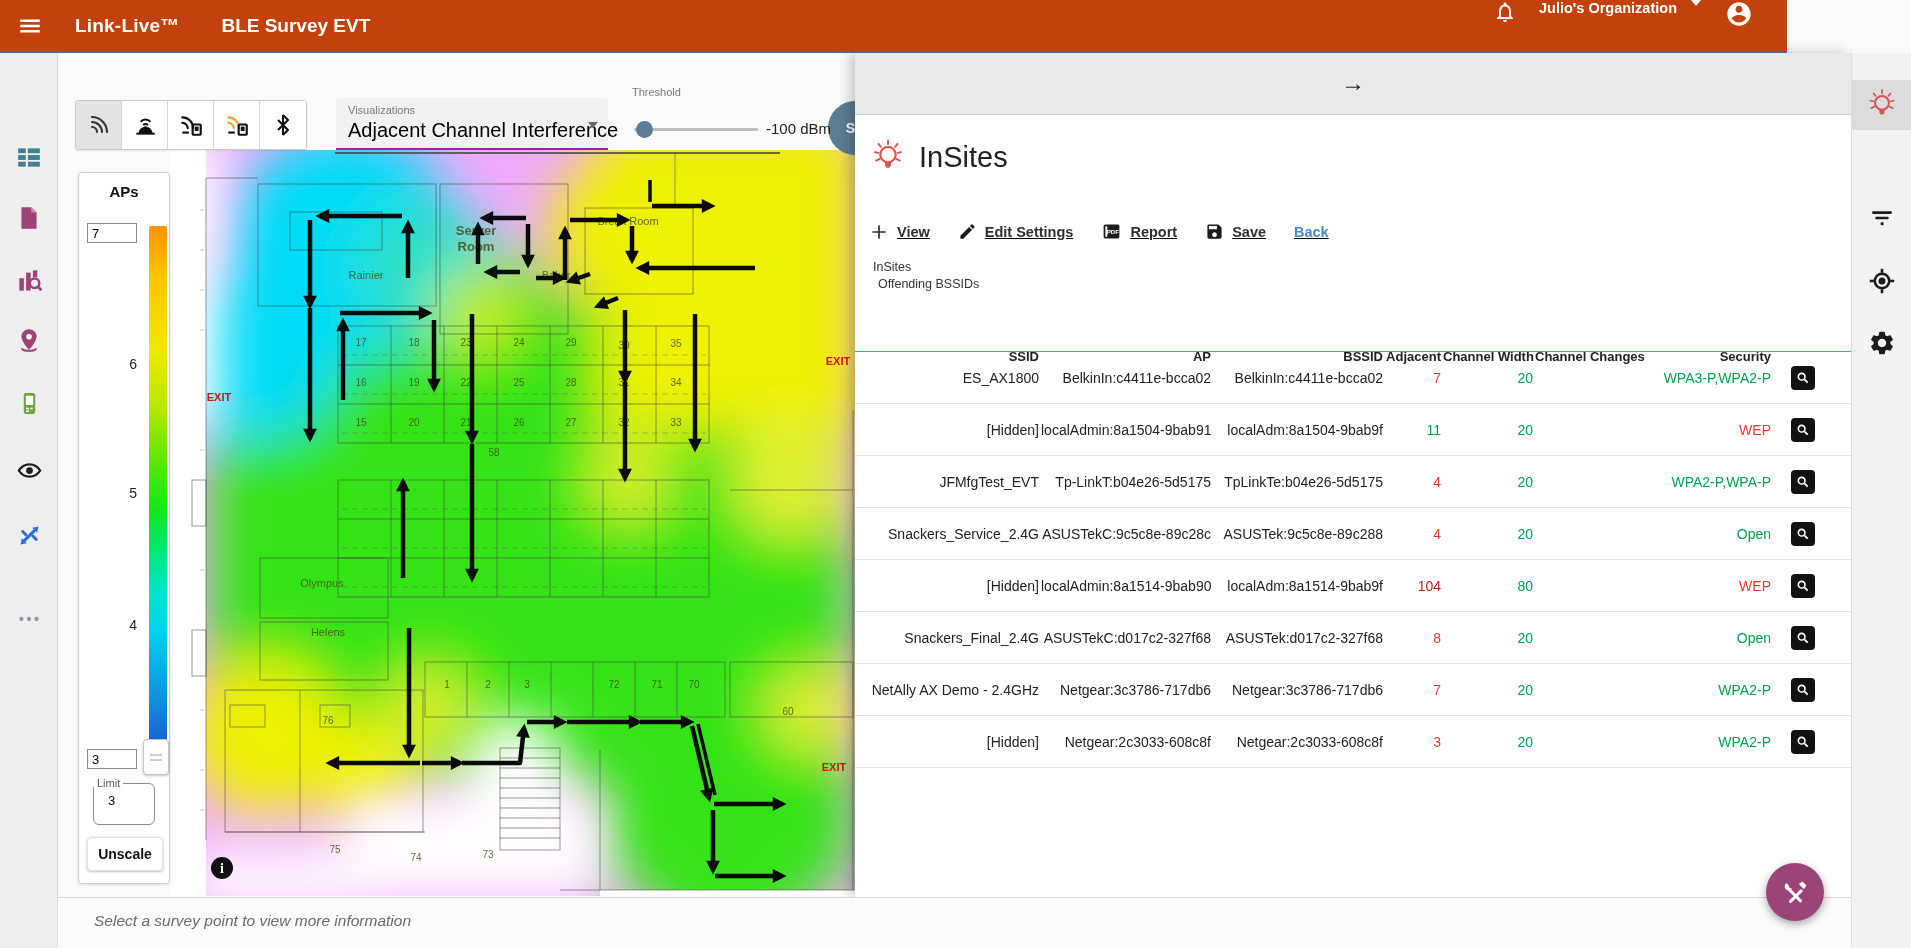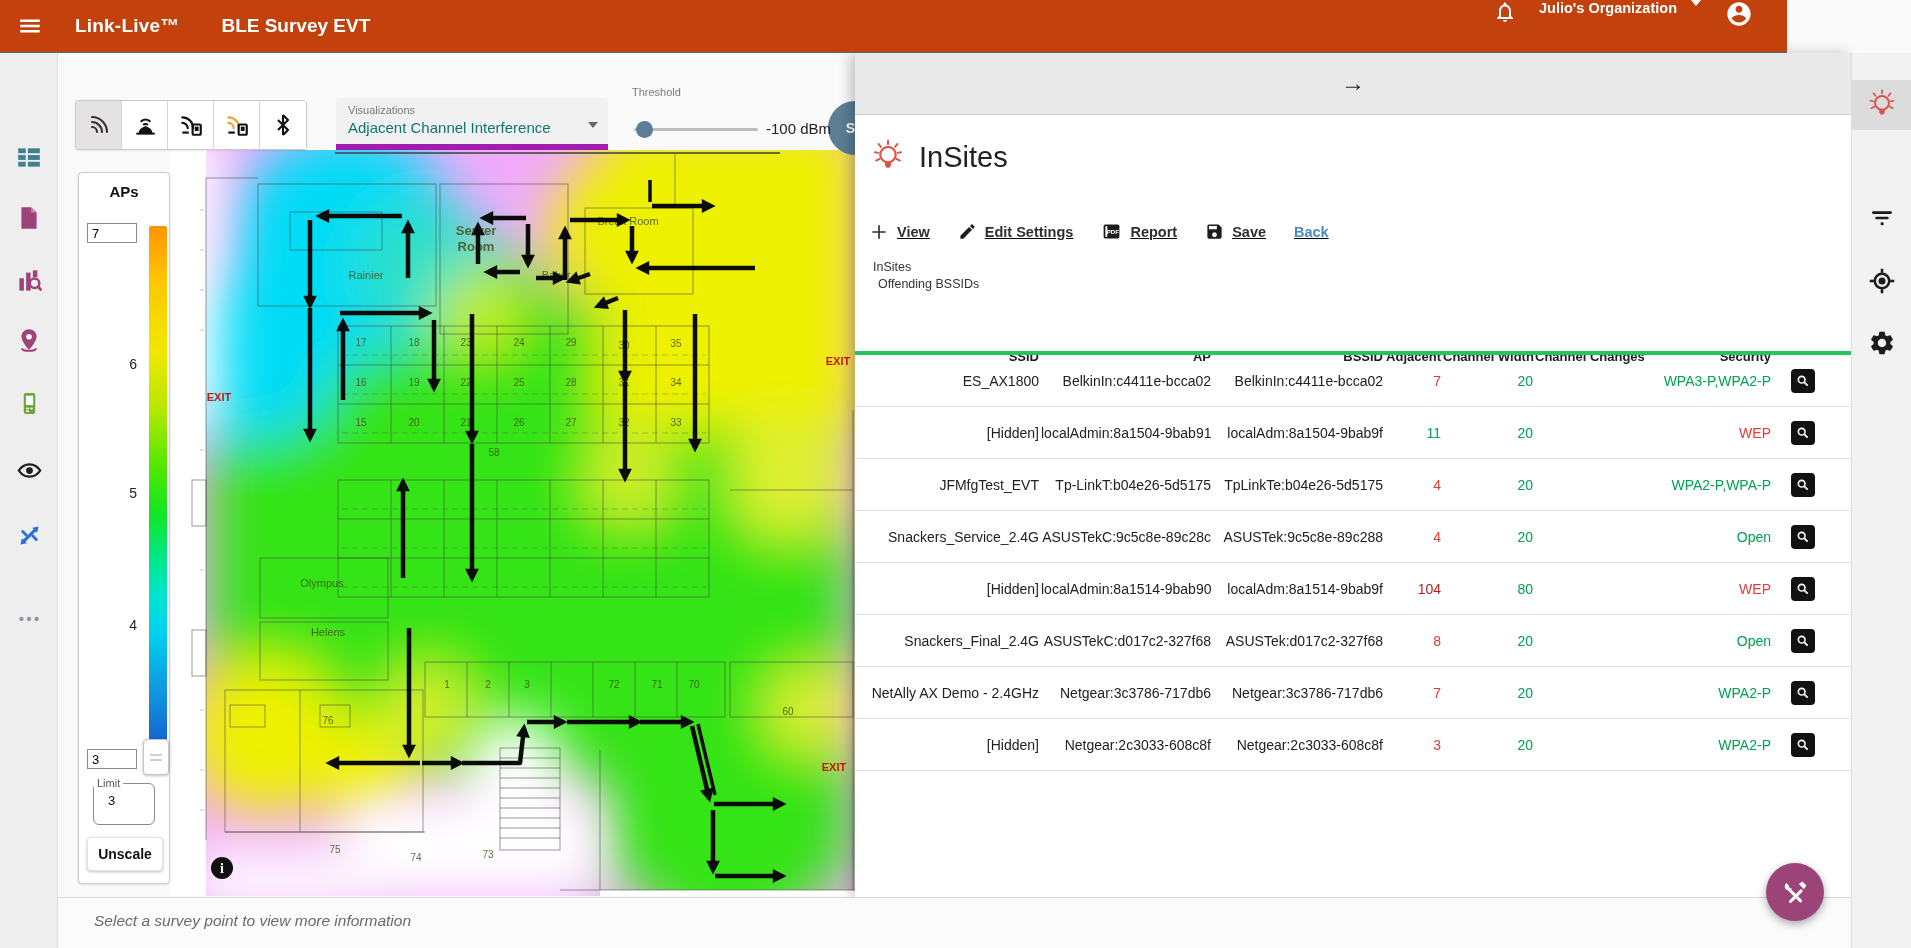--- a/index.html
+++ b/index.html
@@ -24,23 +24,23 @@
   
   .right-rail { position:absolute; right:0; top:53px; bottom:0; width:60px; background:#f3f2f2; border-left:1px solid #ddd; z-index:20; }
   .rrail-btn { position:absolute; left:0; width:60px; height:50px; display:flex; align-items:center; justify-content:center; cursor:pointer; }
   .rrail-btn.active { background:#dcdcdc; }
 
   
   .mode-group { position:absolute; left:75px; top:100px; height:50px; display:flex; background:#fff; border:1px solid #c9c9c9; border-radius:3px; z-index:5; box-shadow:0 1px 2px rgba(0,0,0,.08); }
   .mode-btn { width:46px; height:48px; display:flex; align-items:center; justify-content:center; border-right:1px solid #d5d5d5; cursor:pointer; background:#fff; }
   .mode-btn:last-child { border-right:none; }
   .mode-btn.selected { background:#e4e2e2; }
-  .viz-field { position:absolute; left:336px; top:98px; width:272px; height:52px; background:#f1f1f1; border-bottom:6px solid #a21caf; border-radius:4px 4px 0 0; padding:6px 10px 0 12px; cursor:pointer; z-index:5; }
+  .viz-field { position:absolute; left:336px; top:98px; width:272px; height:52px; background:#f1f1f1; border-bottom:2px solid #a21caf; border-radius:4px 4px 0 0; padding:6px 10px 0 12px; cursor:pointer; z-index:5; }
   .viz-label { font-size:11px; color:#7a7a7a; }
-  .viz-value { font-size:15px; color:#0f766e; margin-top:3px; white-space:nowrap; }
+  .viz-value { font-size:20px; color:#000000; margin-top:3px; white-space:nowrap; }
   .viz-caret { position:absolute; right:10px; top:24px; width:0; height:0; border-left:5px solid transparent; border-right:5px solid transparent; border-top:6px solid #666; }
   .thr-label { position:absolute; left:632px; top:86px; font-size:11px; color:#7a7a7a; z-index:5; }
   .slider { position:absolute; left:634px; top:120px; width:124px; height:18px; z-index:5; cursor:pointer; }
   .slider .track { position:absolute; left:0; right:0; top:8px; height:3px; background:#bdbdbd; border-radius:2px; }
   .slider .thumb { position:absolute; left:2px; top:1px; width:17px; height:17px; border-radius:50%; background:#5b7e96; }
   .thr-value { position:absolute; left:766px; top:120px; font-size:15px; color:#222; z-index:5; white-space:nowrap; }
   .ssid-badge { position:absolute; left:828px; top:101px; width:54px; height:54px; border-radius:50%; background:#5b7e96; color:#fff; font-weight:700; font-size:14px; display:flex; align-items:center; justify-content:center; z-index:4; cursor:pointer; }
 
   
   .aps-card { position:absolute; left:78px; top:172px; width:92px; height:712px; background:#fff; border:1px solid #ccc; border-radius:4px; box-shadow:0 1px 3px rgba(0,0,0,.12); z-index:5; }
@@ -81,21 +81,21 @@
   .panel-head { position:absolute; left:16px; top:85px; display:flex; align-items:center; }
   .panel-title { font-size:29px; color:#212121; margin-left:14px; }
   .actions { position:absolute; left:14px; top:168px; display:flex; align-items:center;text-decoration:underline; }
   .action { display:flex; align-items:center; margin-right:28px; cursor:pointer; font-size:14.5px; font-weight:600; color:#2f2f2f; }
   .action .aicon { margin-right:8px; display:flex; }
   .back-link { font-size:14.5px; font-weight:600; color:#4a88c4; cursor:pointer; }
   .crumbs { position:absolute; left:18px; top:206px; font-size:12.5px; color:#333; line-height:17px; }
   .crumb2 { margin-left:5px; }
   .thead { position:absolute; left:0; top:255px; width:996px; }
   .thead .cell { font-size:13px; font-weight:700; color:#212121;margin-top:41px; }
-  .trows { position:absolute; left:0; top:298px; width:996px; border-top:4px solid #22c55e; }
+  .trows { position:absolute; left:0; top:298px; width:996px; border-top:1px solid #22c55e; }
   .trow { height:52px; border-bottom:1px solid #e3e3e3; align-items:center; }
   .thead, .trow { display:grid; grid-template-columns:172px 172px 172px 58px 92px 106px 132px 62px; padding-left:14px; }
   .thead { align-items:center; }
   .cell { text-align:right; font-size:14px; color:#212121; white-space:nowrap; padding-right:2px; }
   .cell.act { text-align:center; }
   .t-red { color:#e53935; } .t-green { color:#00a152; } .t-black { color:#b91c1c; }
   .magbtn { width:24px; height:24px; background:#111; border:none; border-radius:4px; cursor:pointer; display:inline-flex; align-items:center; justify-content:center; padding:0; }
 
   
   .statusbar { position:absolute; left:58px; right:44px; top:897px; height:51px; background:#fbfbfb; border-top:1px solid #d8d8d8; z-index:15; }

